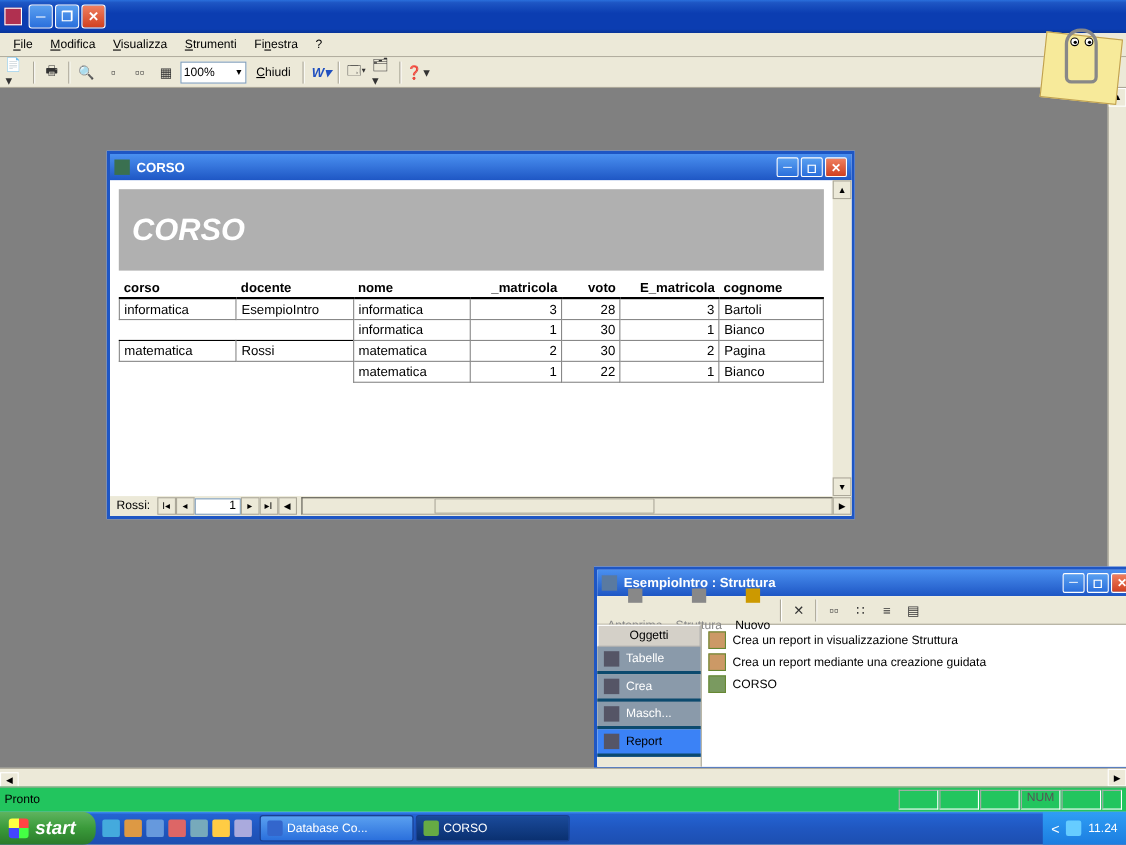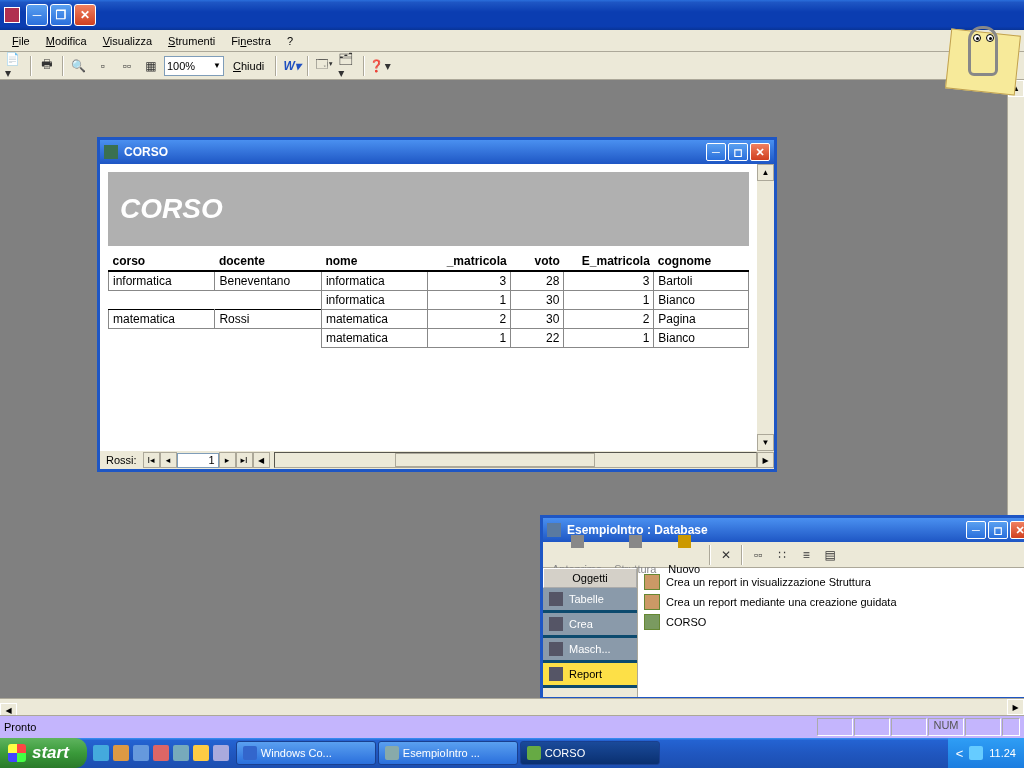--- a/index.html
+++ b/index.html
@@ -30,21 +30,21 @@
 .mdi { position:absolute; top:80px; left:0; right:0; bottom:68px; background:#808080; }
 .mdi-scroll-v { position:absolute; right:0; top:0; bottom:0; width:17px; background:#ece9d8; border-left:1px solid #aca899;}
 .mdi-scroll-v .sbtn { height:17px; background:#ece9d8; border:1px solid #fff; display:flex;align-items:center;justify-content:center;font-size:8px;}
 .mdi-scroll-v .sbtn.down { position:absolute; bottom:0; width:100%;}
 .mdi-scroll-h { position:absolute; left:0; right:0; bottom:53px; height:17px; background:#ece9d8; border-top:1px solid #aca899;}
 .mdi-scroll-h .sbtn { width:17px; height:100%; background:#ece9d8; border:1px solid #fff; display:inline-flex;align-items:center;justify-content:center;font-size:8px;}
 .mdi-scroll-h .sbtn.right { float:right;}
 .mdi-scroll-h .thumb { position:absolute; left:17px; height:100%; width:970px; background:#ece9d8; border:1px solid #fff;}
 
 
-.statusbar { position:absolute; bottom:30px; left:0; right:0; height:23px; background:#c4b5fd; border-top:1px solid #aca899; display:flex; align-items:center; font-size:11px; padding:0 4px;}
+.statusbar { position:absolute; bottom:30px; left:0; right:0; height:23px; background:#22c55e; border-top:1px solid #aca899; display:flex; align-items:center; font-size:11px; padding:0 4px;}
 .statusbar .spacer { flex:1;}
 .statusbar .indicator { width:36px; border:1px inset #fff; height:18px; margin-left:1px; text-align:center; font-size:11px; color:#555;}
 
 
 .taskbar { position:absolute; bottom:0; left:0; right:0; height:30px; background:linear-gradient(to bottom,#3d93f5 0%,#2463d2 8%,#2057c0 50%,#1c4eb0 100%); display:flex; align-items:center;}
 .startbtn { height:30px; padding:0 18px 0 8px; background:linear-gradient(to bottom,#5fb45f 0%,#3a9a3a 50%,#2a7a2a 100%); color:#fff; font-weight:bold; font-style:italic; font-size:17px; display:flex; align-items:center; border-radius:0 12px 12px 0; cursor:pointer;}
 .startbtn .logo { width:18px;height:18px;background:conic-gradient(#f44 0 25%,#4f4 0 50%,#44f 0 75%,#ff4 0 100%); margin-right:6px; border-radius:3px;}
 .quicklaunch { display:flex; gap:4px; padding:0 6px; align-items:center;}
 .quicklaunch .ql { width:16px;height:16px; background:#6ab; border-radius:2px;}
 .taskbtn { height:24px; background:linear-gradient(to bottom,#5aa0f0,#2a6fdc); border:1px solid #1a4090; margin:0 1px; padding:0 6px; color:#fff; font-size:11px; display:flex; align-items:center; gap:4px; min-width:140px; cursor:pointer; border-radius:3px;}
@@ -89,21 +89,21 @@
 .db-win { left:540px; top:435px; width:497px; height:185px; }
 .db-body { position:absolute; top:24px; left:0; right:0; bottom:0; background:#fff; }
 .db-toolbar { height:26px; background:#ece9d8; border-bottom:1px solid #aca899; display:flex; align-items:center; padding:0 4px; gap:2px; font-size:11px;}
 .db-toolbar .tbt { padding:2px 5px; display:flex; align-items:center; gap:15px; cursor:pointer; color:#888;flex-direction:column;}
 .db-toolbar .tbt.active { color:#000;}
 .db-toolbar .tic { width:13px; height:13px; background:#888; }
 .db-main { display:flex; height:calc(100% - 26px);}
 .db-sidebar { width:95px; background:#ece9d8; border-right:1px solid #aca899; }
 .db-sidebar .hdr { background:#d4d0c8; border:1px outset #fff; padding:3px 6px; font-size:11px; text-align:center;}
 .db-sidebar .item { padding:4px 6px; font-size:11px; color:#fff; display:flex; align-items:center; gap:6px; cursor:pointer; background:#8a9aaa; border-bottom:3px solid #0c4a6e;}
-.db-sidebar .item.sel { background:#fde047; color:#000;}
+.db-sidebar .item.sel { background:#3b82f6; color:#000;}
 .db-sidebar .item .ic { width:14px;height:14px; background:#556; }
 .db-list { flex:1; padding:4px; font-size:11px;}
 .db-list .row { display:flex; align-items:center; gap:6px; padding:2px 2px; cursor:pointer;}
 .db-list .row .ic { width:16px;height:16px; background:#8a4; border:1px solid #683;}
 .db-list .row.report .ic { background:#7a9a60;}
 
 
 .clippy { position:absolute; right:4px; top:20px; width:80px; height:80px; z-index:100;}
 .clippy .paper { position:absolute; width:70px;height:60px; background:#f7ea9a; border:1px solid #c0a050; transform:rotate(6deg); top:12px; left:8px;}
 .clippy .clip { position:absolute; width:30px;height:50px; border:3px solid #888; border-radius:14px 14px 6px 6px; top:6px; left:28px;}
@@ -196,21 +196,21 @@
             <th style="width:90px">nome</th>
             <th class="num" style="width:70px">_matricola</th>
             <th class="num" style="width:45px">voto</th>
             <th class="num" style="width:75px">E_matricola</th>
             <th style="width:80px">cognome</th>
           </tr>
             </thead>
           <tbody id="report-tbody">
               <tr>
                 <td class="topline">informatica</td>
-                <td class="topline">Beneventano</td>
+                <td class="topline">EsempioIntro</td>
                 <td>informatica</td>
                 <td class="num">3</td>
                 <td class="num">28</td>
                 <td class="num">3</td>
                 <td>Bartoli</td>
               </tr>
               <tr>
                 <td class="noborder"></td>
                 <td class="noborder"></td>
                 <td>informatica</td>
@@ -252,21 +252,21 @@
       <div class="htrack">
           <div class="hthumb"></div>
         </div>
       <div class="sbtn">▶</div>
     </div>
   </div>
 
   <div class="childwin db-win">
     <div class="ctitle">
       <div class="cicon" style="background:#5a7aa0;"></div>
-      <span>EsempioIntro : Database</span>
+      <span>EsempioIntro : Struttura</span>
       <div class="spacer"></div>
       <div class="cwinbtns">
         <div class="cwinbtn">─</div>
         <div class="cwinbtn">◻</div>
         <div class="cwinbtn close">✕</div>
       </div>
     </div>
     <div class="db-body">
       <div class="db-toolbar">
         <div class="tbt">
@@ -355,25 +355,21 @@
     <div class="ql" style="background:#4ad;"></div>
     <div class="ql" style="background:#d94;"></div>
     <div class="ql" style="background:#69d;"></div>
     <div class="ql" style="background:#d66;"></div>
     <div class="ql" style="background:#7ab;"></div>
     <div class="ql" style="background:#fc4;"></div>
     <div class="ql" style="background:#aad;"></div>
   </div>
   <div class="taskbtn">
       <div class="ti" style="background:#36c;"></div>
-      <span>Windows Co...</span>
-    </div>
-  <div class="taskbtn">
-      <div class="ti" style="background:#8aa;"></div>
-      <span>EsempioIntro ...</span>
+      <span>Database Co...</span>
     </div>
   <div class="taskbtn active">
       <div class="ti" style="background:#6a4;"></div>
       <span>CORSO</span>
     </div>
   <div class="systray">
     <span style="font-size:13px;">&lt;</span>
     <div class="ti" style="background:#6cf;"></div>
     <span>11.24</span>
   </div>

